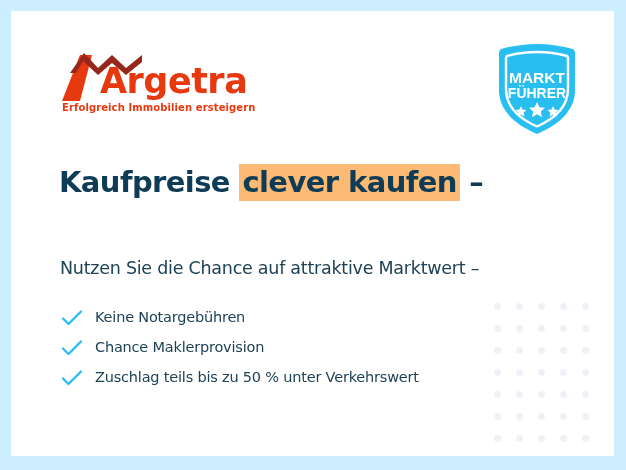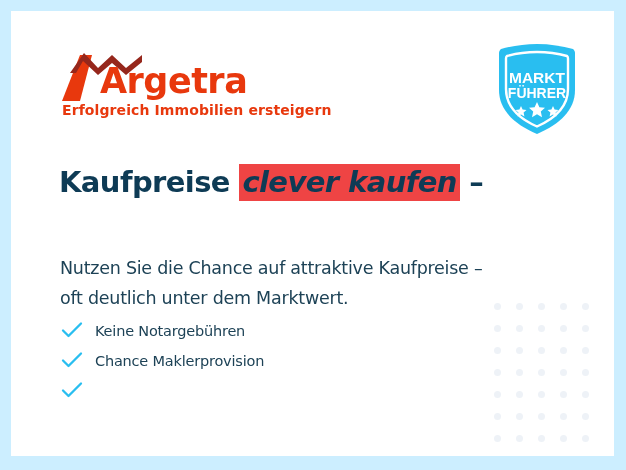--- a/index.html
+++ b/index.html
@@ -82,21 +82,21 @@
     font-weight: bold;
     color: #e8380d;
     letter-spacing: -0.5px;
     line-height: 44px;
   }
   #logo-tagline {
     position: absolute;
     left: 2px;
     top: 51px;
     font-family: "DejaVu Sans", sans-serif;
-    font-size: 14px;
+    font-size: 10px;
     font-weight: bold;
     color: #e8380d;
     letter-spacing: 0.1px;
     white-space: nowrap;
   }
 
   
   #badge {
     position: absolute;
     left: 483px;
@@ -113,24 +113,23 @@
     top: 133px;
     width: 460px;
     font-family: "DejaVu Sans", sans-serif;
     font-size: 29px;
     font-weight: bold;
     color: #0e3b55;
     line-height: 39px;
     letter-spacing: -0.6px;
   }
   .hl-mark {
-    background: #ef4444;
+    background: #fdba74;
     padding: 1px 3px 2px 3px;
     box-decoration-break: clone;
-    font-style: italic;
     -webkit-box-decoration-break: clone;
   }
 
   
   #subhead {
     position: absolute;
     left: 49px;
     top: 224px;
     width: 470px;
     font-family: "DejaVu Sans", sans-serif;
@@ -143,21 +142,21 @@
 
   
   #benefits {
     position: absolute;
     left: 50px;
     top: 298px;
     width: 470px;
   }
   .benefit-row {
     display: flex;
-    align-items: flex-end;
+    align-items: flex-start;
     height: 30px;
   }
   .check-icon {
     flex: 0 0 auto;
     width: 22px;
     height: 18px;
     margin-right: 12px;
     display: block;
   }
   .benefit-label {
@@ -248,36 +247,37 @@
         <g fill="#ffffff">
           <path d="M27 64 l1.6 3.6 3.9 .4 -2.9 2.6 .8 3.8 -3.4-2 -3.4 2 .8-3.8 -2.9-2.6 3.9-.4 Z"></path>
           <path d="M43 60 l2.4 5.2 5.6 .6 -4.2 3.8 1.2 5.6 -5-2.9 -5 2.9 1.2-5.6 -4.2-3.8 5.6-.6 Z"></path>
           <path d="M59 64 l1.6 3.6 3.9 .4 -2.9 2.6 .8 3.8 -3.4-2 -3.4 2 .8-3.8 -2.9-2.6 3.9-.4 Z"></path>
         </g>
       </svg>
     </div>
 
     <h1 id="headline"><span>Kaufpreise </span><span class="hl-mark">clever kaufen</span><span> –</span><br></h1>
 
-    <p id="subhead"><span>Nutzen Sie die Chance auf attraktive Kaufpreise –</span><br><span>oft deutlich unter dem Marktwert.</span></p>
+    <p id="subhead"><span>Nutzen Sie die Chance auf attraktive Marktwert –</span><br></p>
 
     <ul id="benefits" style="list-style:none;margin:0;padding:0;">
         <li class="benefit-row">
           <svg class="check-icon" viewBox="0 0 22 18">
             <path d="M2 9.5 L7.5 15 L20 2.5" fill="none" stroke="#29bef0" stroke-width="2.3" stroke-linecap="round" stroke-linejoin="round"></path>
           </svg>
           <span class="benefit-label">Keine Notargebühren</span>
         </li>
         <li class="benefit-row">
           <svg class="check-icon" viewBox="0 0 22 18">
             <path d="M2 9.5 L7.5 15 L20 2.5" fill="none" stroke="#29bef0" stroke-width="2.3" stroke-linecap="round" stroke-linejoin="round"></path>
           </svg>
           <span class="benefit-label">Chance Maklerprovision</span>
         </li>
         <li class="benefit-row">
           <svg class="check-icon" viewBox="0 0 22 18">
             <path d="M2 9.5 L7.5 15 L20 2.5" fill="none" stroke="#29bef0" stroke-width="2.3" stroke-linecap="round" stroke-linejoin="round"></path>
           </svg>
+          <span class="benefit-label">Zuschlag teils bis zu 50 % unter Verkehrswert</span>
         </li>
       </ul>
 
   </div>
 </div>
 
 </body></html>

